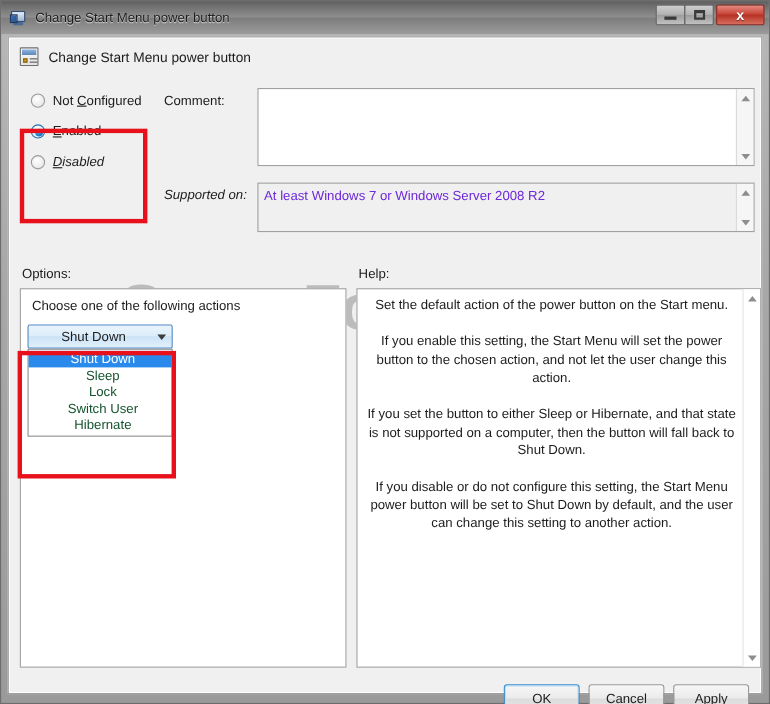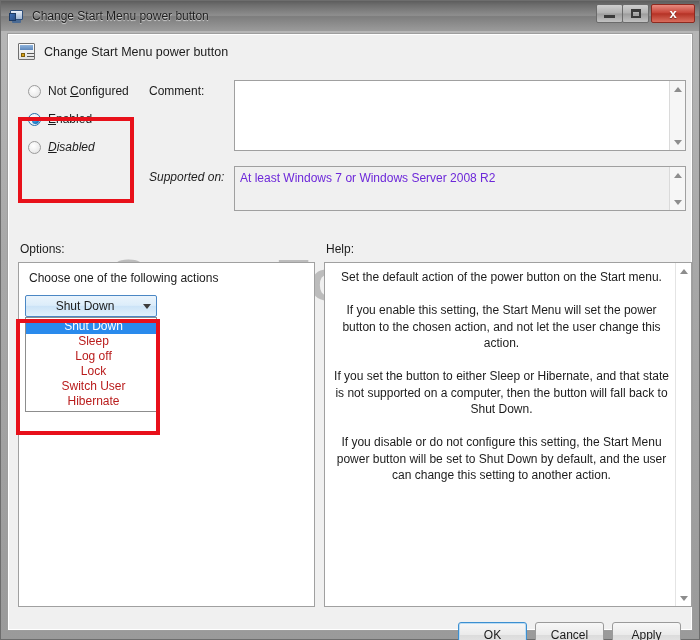--- a/index.html
+++ b/index.html
@@ -227,21 +227,21 @@
 
   
   .dropdown {
     position: absolute; left: 6px; top: 54px; width: 132px;
     background: #ffffff;
     border: 1px solid #8d8d8d;
     padding: 1px 0 2px 0;
   }
   .dd-item {
     height: 15px; line-height: 15px;
-    font-size: 12px; color: #b91c1c;
+    font-size: 12px; color: #14532d;
     padding-left: 5px; white-space: nowrap;
   }
   .dd-item.selected {
     background: #2a8aec;
     color: #ffffff;
   }
 
   
   #help-text {
     position: absolute; left: 7px; top: 6px; right: 20px;
@@ -384,21 +384,20 @@
       <div class="combo">
         <span class="combo-text">Shut Down</span>
         <span class="combo-arrow">
             <i></i>
           </span>
       </div>
 
       <div class="dropdown">
         <div class="dd-item selected">Shut Down</div>
         <div class="dd-item">Sleep</div>
-        <div class="dd-item">Log off</div>
         <div class="dd-item">Lock</div>
         <div class="dd-item">Switch User</div>
         <div class="dd-item">Hibernate</div>
       </div>
     </div>
 
     <div class="panel" id="help-panel">
       <div id="help-text">Set the default action of the power button on the Start menu.
 
 If you enable this setting, the Start Menu will set the power button to the chosen action, and not let the user change this action.

